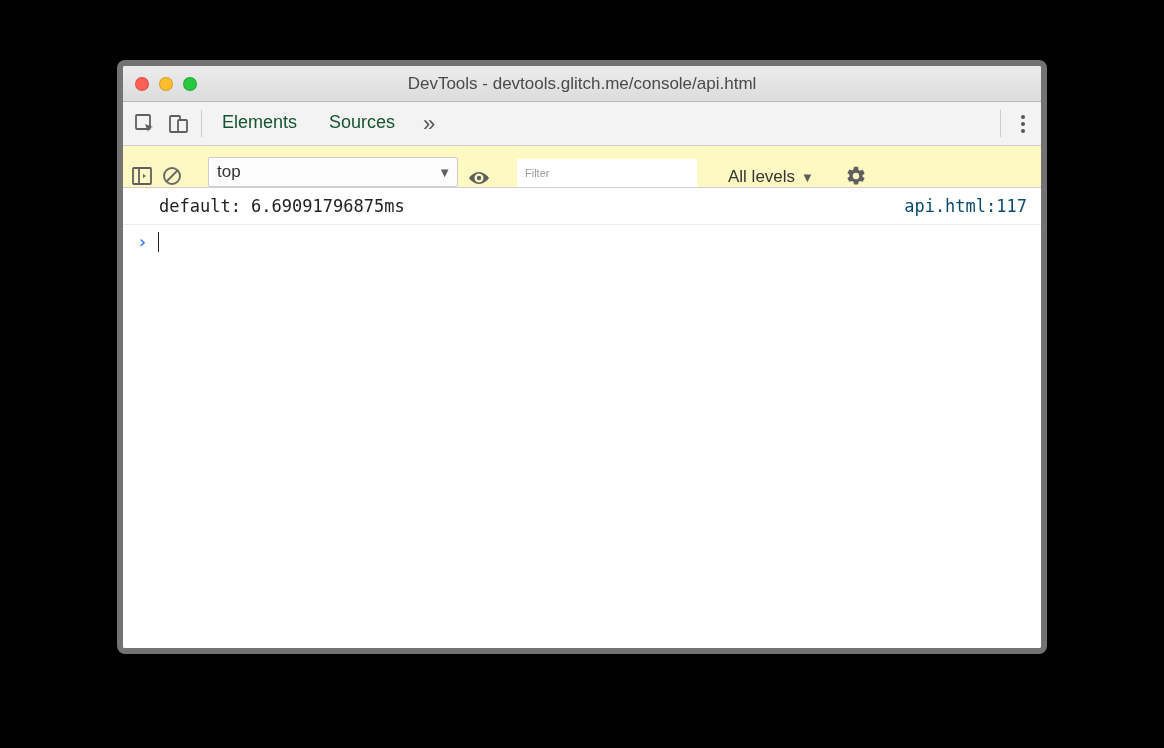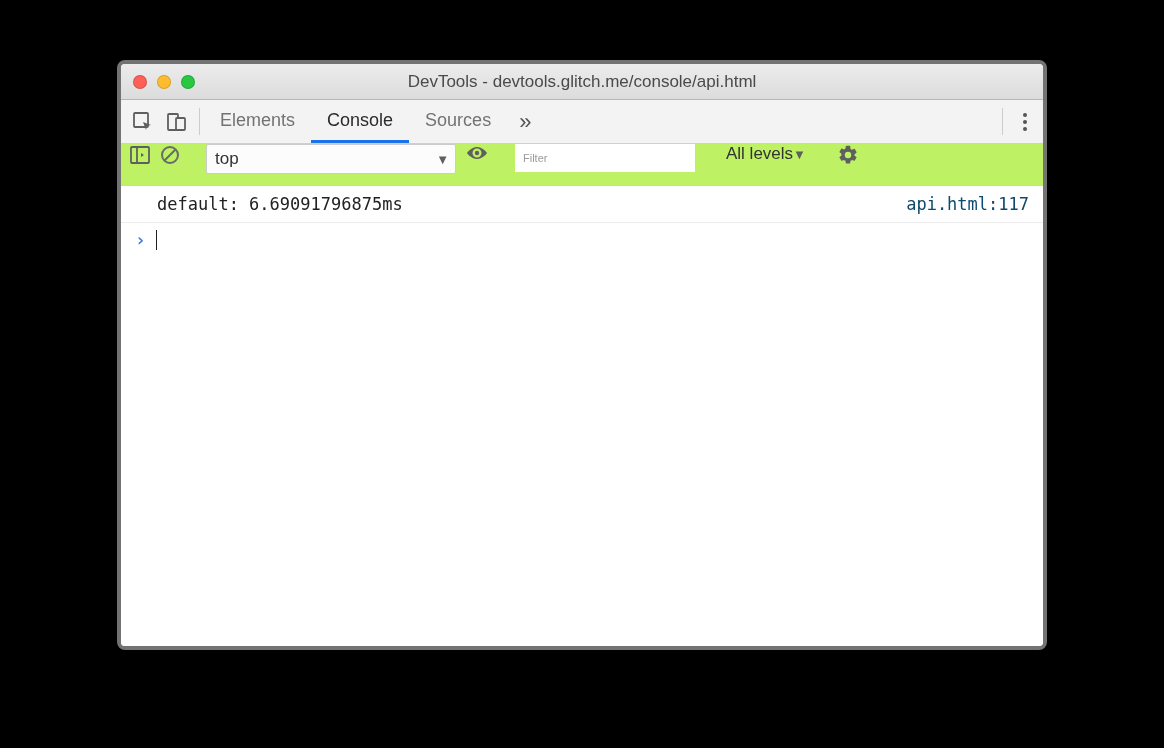--- a/index.html
+++ b/index.html
@@ -12,21 +12,21 @@
     align-items: flex-start;
     justify-content: center;
     padding-top: 60px;
   }
   .window {
     width: 930px;
     background: #fff;
     border-radius: 8px;
     box-shadow: 0 20px 60px rgba(0,0,0,0.5);
     overflow: hidden;
-    border: 4px solid #737373;
+    border: 6px solid #737373;
   }
   
   .titlebar {
     height: 36px;
     background: linear-gradient(#ececec, #dcdcdc);
     border-bottom: 1px solid #b6b6b6;
     display: flex;
     align-items: center;
     padding: 0 12px;
     position: relative;
@@ -65,21 +65,21 @@
   }
   .tabs {
     display: flex;
     align-items: stretch;
   }
   .tab {
     display: flex;
     align-items: center;
     padding: 0 16px;
     font-size: 18px;
-    color: #737373;
+    color: #14532d;
     cursor: pointer;
     border-bottom: 3px solid transparent;
   }
   .tab.active {
     color: #2b2b2b;
     border-bottom-color: #1a73e8;
   }
   .tb-more {
     display: flex;
     align-items: center;
@@ -101,22 +101,22 @@
     gap: 3px;
   }
   .kebab-dots span {
     width: 4px; height: 4px; background: #555; border-radius: 50%;
   }
   
   .toolbar {
     height: 42px;
     border-bottom: 1px solid #cfcfcf;
     display: flex;
-    align-items: flex-start;
-    background: #bef264;
+    align-items: flex-end;
+    background: #fef9c3;
     padding: 0 8px;
     gap: 8px;
   }
   .toolbar .vsep { margin: 6px 4px; }
   .ctx-select {
     display: flex;
     align-items: center;
     justify-content: space-between;
     width: 250px;
     height: 30px;
@@ -138,21 +138,21 @@
     border: none;
     background: #fff;
     padding: 0 8px;
     font-size: 11px;
     color: #333;
   }
   .filter-input::placeholder { color: #9a9a9a; }
   .levels {
     display: flex;
     align-items: center;
-    gap: 0;
+    gap: 6px;
     font-size: 17px;
     color: #333;
     cursor: pointer;
     padding: 0 6px;
   }
   
   .icon { display: inline-flex; align-items: center; justify-content: center; }
   svg { display: block; }
   
   .console-body {
@@ -216,23 +216,20 @@
           <rect x="3" y="4" width="10" height="16" rx="1"></rect>
           <rect x="11" y="8" width="9" height="12" rx="1" fill="#f3f3f3"></rect>
         </svg>
       </span>
     </div>
     <div class="vsep"></div>
     <div class="tabs">
       <div class="tab">
           <span>Elements</span>
         </div>
-      <div class="tab active">
-          <span>Console</span>
-        </div>
       <div class="tab">
           <span>Sources</span>
         </div>
     </div>
     <div class="tb-more">
       <span>»</span>
     </div>
     <div class="tb-spacer"></div>
     <div class="vsep"></div>
     <div class="kebab">

